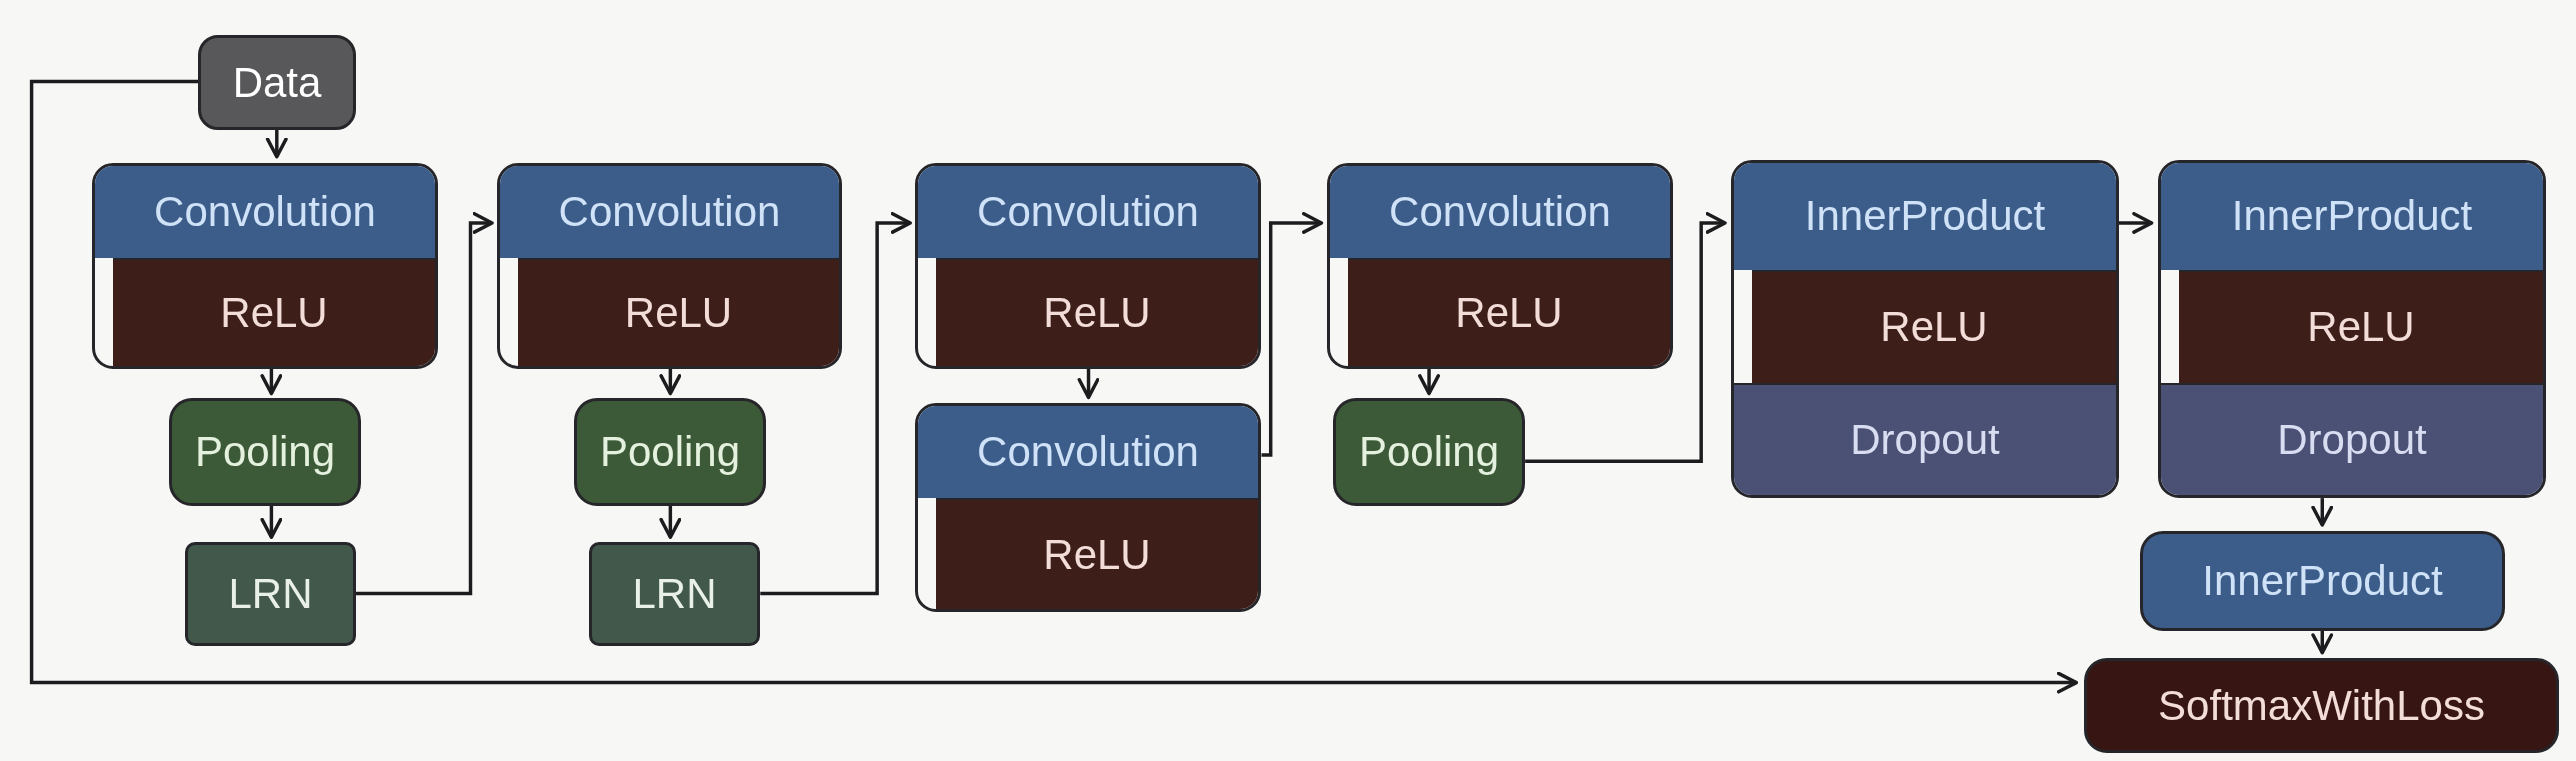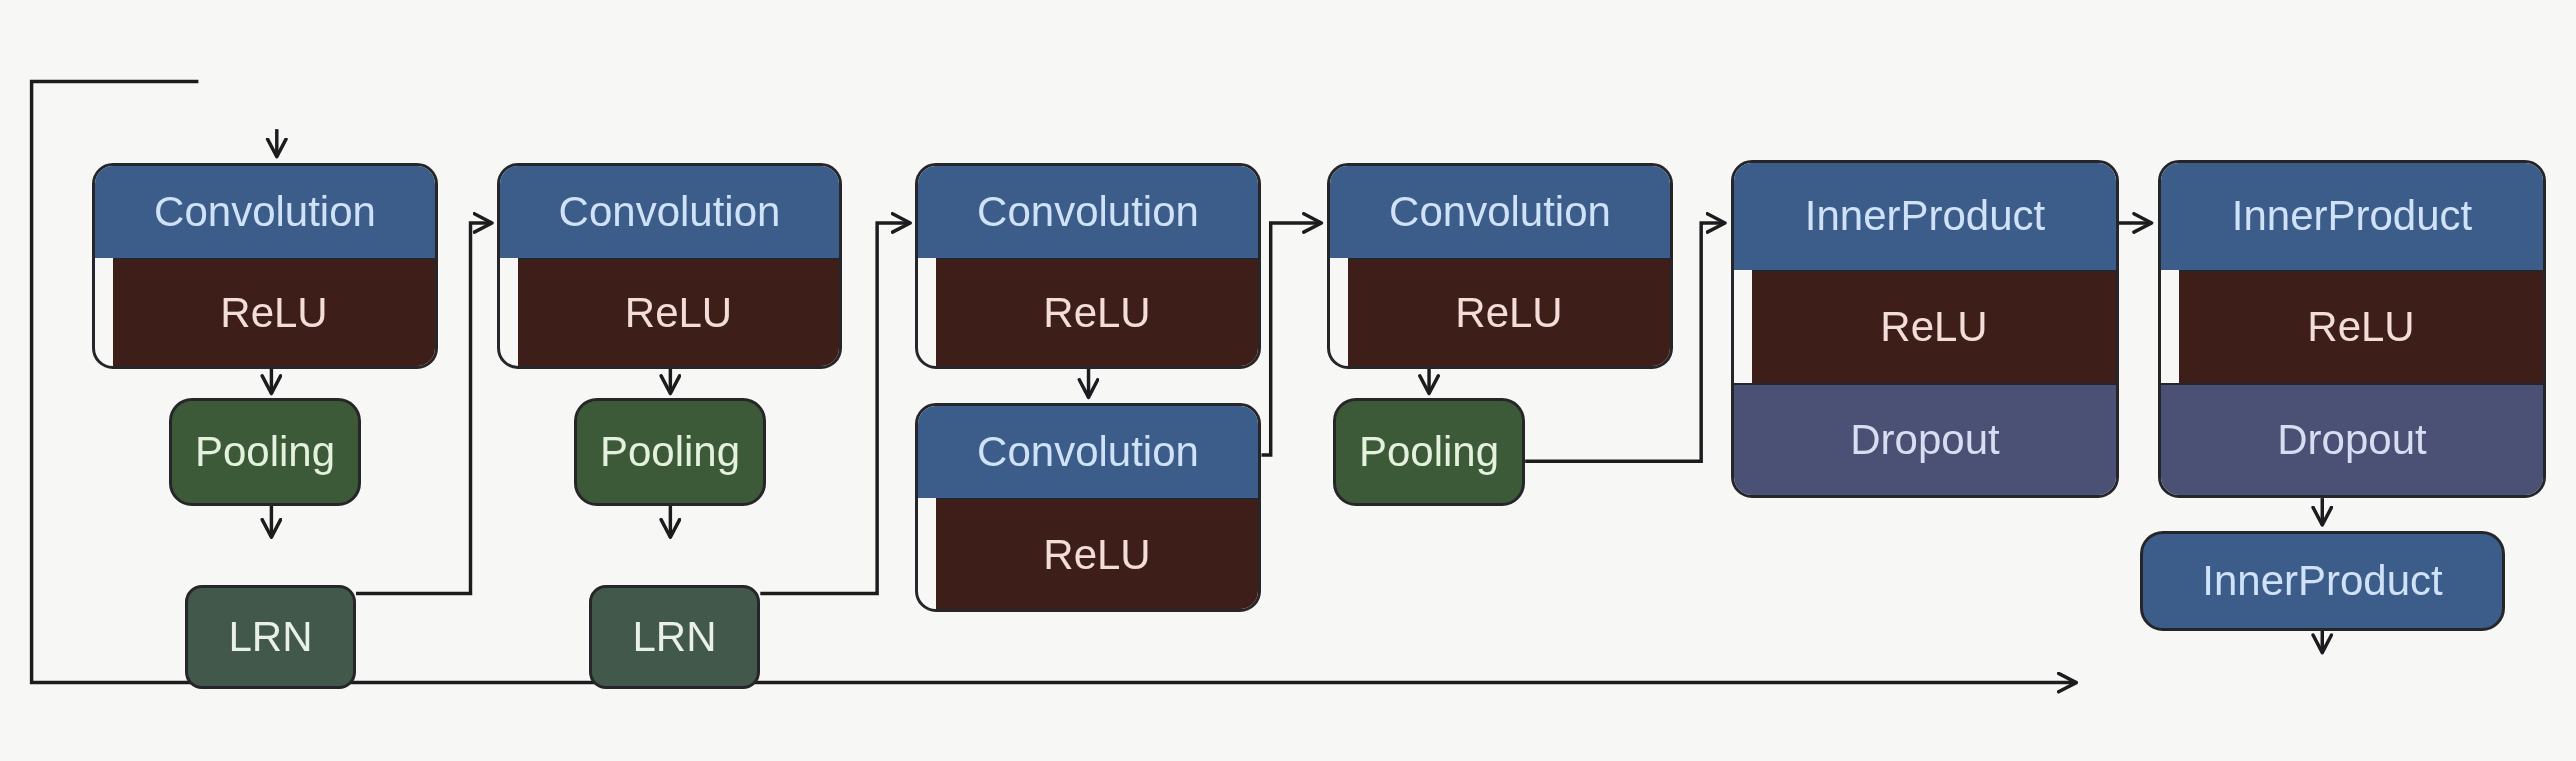--- a/index.html
+++ b/index.html
@@ -48,21 +48,21 @@
     white-space:nowrap;
     display:flex;
     flex-direction:row;
   }
   .sec-convolution{background:var(--c-convolution);color:var(--c-convolution_text);}
   .sec-innerproduct{background:var(--c-innerproduct);color:var(--c-innerproduct_text);}
   .sec-relu{background:var(--c-relu);color:var(--c-relu_text);margin-left:18px;}
   .sec-dropout{background:var(--c-dropout);color:var(--c-dropout_text);}
   .n-data{background:var(--c-data);color:var(--c-data_text);border-radius:20px;}
   .n-pooling{background:var(--c-pooling);color:var(--c-pooling_text);border-radius:23px;}
-  .n-lrn{background:var(--c-lrn);color:var(--c-lrn_text);border-radius:17px;margin-top:43px;}
+  .n-lrn{background:var(--c-lrn);color:var(--c-lrn_text);border-radius:10px;}
   .n-innerproduct{background:var(--c-innerproduct);color:var(--c-innerproduct_text);border-radius:23px;}
   .n-softmax{background:var(--c-softmax);color:var(--c-softmax_text);border-radius:23px;}
 </style>
 </head>
 <body>
 
 <div class="canvas">
 
   <svg class="edges" viewBox="0 0 3349 990" xmlns="http://www.w3.org/2000/svg">
     <defs>
@@ -80,20 +80,23 @@
     <path d="M1415,480 V517" marker-end="url(#arrow)"></path>
     <path d="M1640,592 H1652 V290 H1718" marker-end="url(#arrow)"></path>
     <path d="M1858,480 V512" marker-end="url(#arrow)"></path>
     <path d="M1983,600 H2212 V290 H2243" marker-end="url(#arrow)"></path>
     <path d="M2755,290 H2798" marker-end="url(#arrow)"></path>
     <path d="M3020,648 V683" marker-end="url(#arrow)"></path>
     <path d="M3020,820 V849" marker-end="url(#arrow)"></path>
     <path d="M257,106 H40 V888 H2700" marker-end="url(#arrow)"></path>
   </svg>
 
+  <div class="node simple n-data" style="left:198px;top:35px;width:158px;height:95px;">
+    <span>Data</span>
+  </div>
 
   <div class="node" style="left:92px;top:163px;width:346px;height:206px;">
     <div class="sec sec-convolution" style="flex:124;">
         <span>Convolution</span>
       </div>
     <div class="sec sec-relu" style="flex:144;">
         <span>ReLU</span>
       </div>
   </div>
   <div class="node simple n-pooling" style="left:169px;top:398px;width:192px;height:108px;">
@@ -166,15 +169,18 @@
     <div class="sec sec-relu" style="flex:149;">
         <span>ReLU</span>
       </div>
     <div class="sec sec-dropout" style="flex:148;">
         <span>Dropout</span>
       </div>
   </div>
   <div class="node simple n-innerproduct" style="left:2140px;top:531px;width:365px;height:100px;">
     <span>InnerProduct</span>
   </div>
+  <div class="node simple n-softmax" style="left:2084px;top:658px;width:475px;height:95px;">
+    <span>SoftmaxWithLoss</span>
+  </div>
 
 </div>
 
 
 </body></html>

